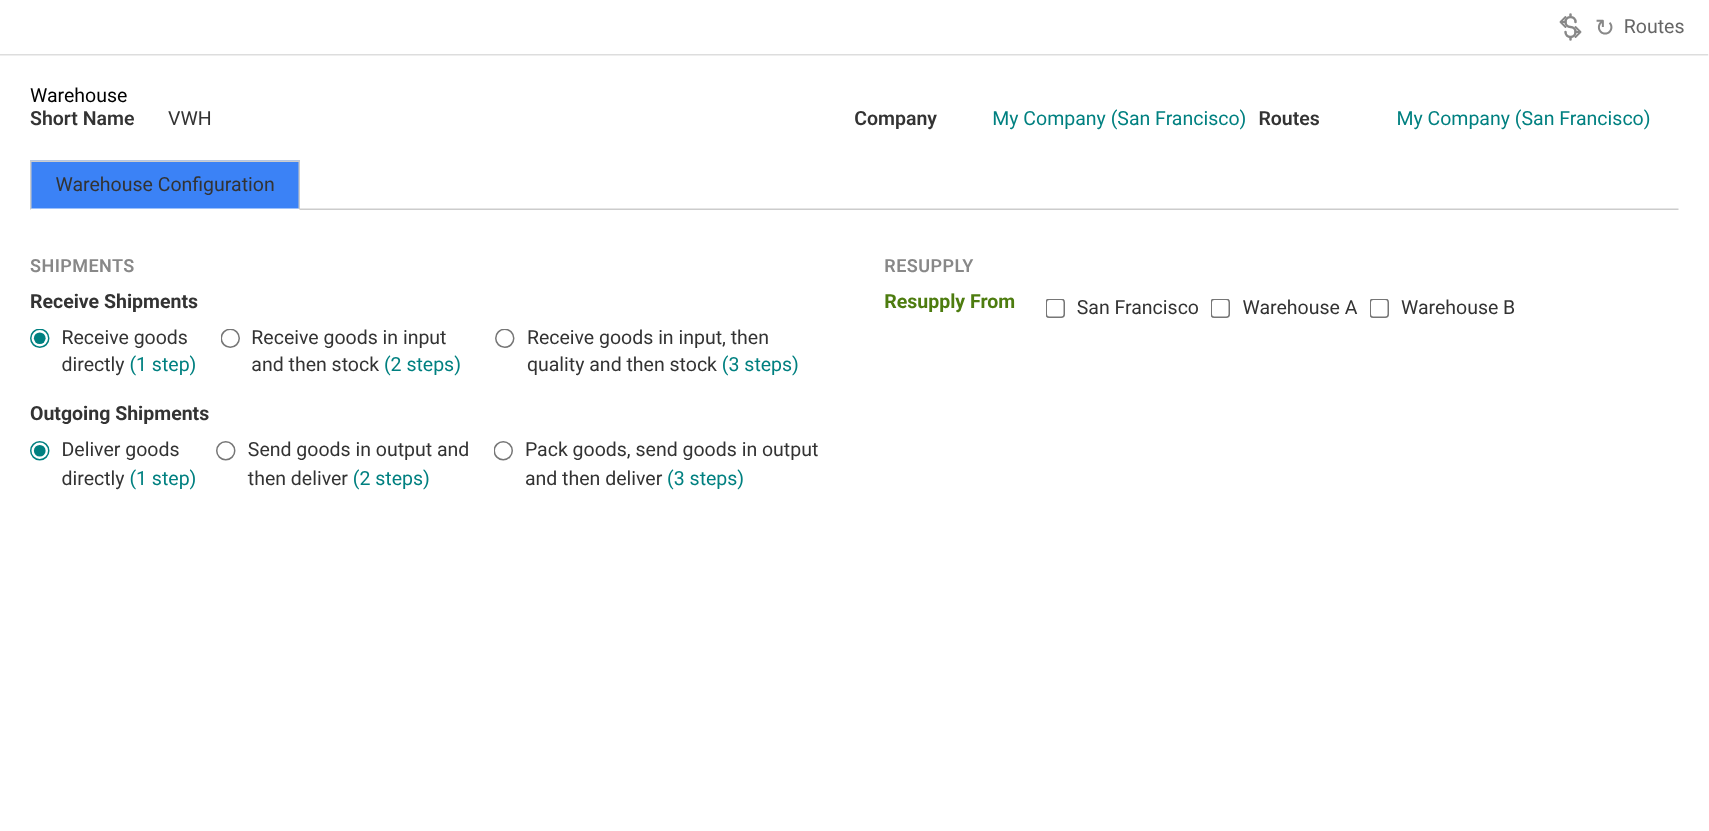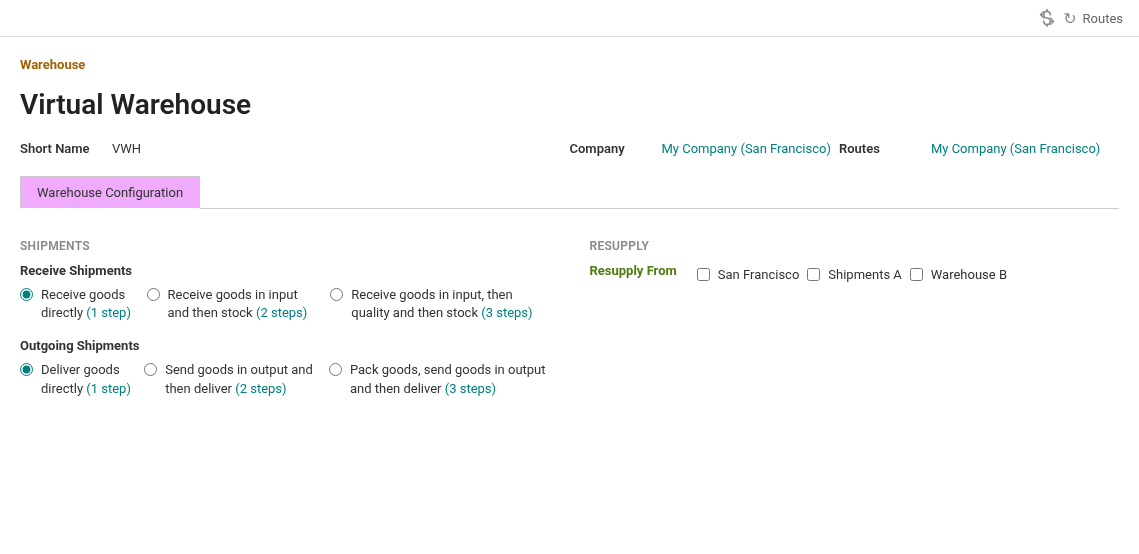--- a/index.html
+++ b/index.html
@@ -28,23 +28,23 @@
     }
 
     
     .page-content {
       padding: 20px 20px;
     }
 
     
     .breadcrumb {
       font-size: 13px;
-      color: #a16207;
-      margin-bottom: 16px;
-      font-weight: 700;
+      color: #000000;
+      margin-bottom: 0;
+      font-weight: 400;
     }
 
     
     .page-title {
       font-size: 28px;
       font-weight: 600;
       color: #222;
       margin-bottom: 20px;
     }
 
@@ -101,21 +101,21 @@
       font-size: 13px;
       cursor: pointer;
       border: 1px solid #ccc;
       border-bottom: 1px solid #fff;
       background: #fff;
       margin-bottom: -1px;
       color: #333;
     }
     .tab.active {
       border-bottom-color: #fff;
-      background: #f0abfc;
+      background: #3b82f6;
     }
 
     
     .config-section {
       padding: 10px 0;
     }
 
     .config-columns {
       display: flex;
       gap: 40px;
@@ -215,21 +215,20 @@
 
     <span style="font-size:16px; color:#888;">↻</span>
     <span>Routes</span>
   </div>
 </div>
 
 <div class="page-content">
 
   <div class="breadcrumb">Warehouse</div>
 
-  <div class="page-title">Virtual Warehouse</div>
 
   <div class="fields-row">
 
     <div class="field-group">
       <span class="field-label">Short Name</span>
       <span class="field-value">VWH</span>
     </div>
 
     <div class="fields-right">
       <div class="field-row-item">
@@ -291,21 +290,21 @@
 
         <div style="display:flex; gap:20px; align-items: flex-start;">
           <div class="resupply-label">Resupply From</div>
           <div class="checkbox-group">
             <label class="checkbox-item">
               <input type="checkbox" style="">
               <span>San Francisco</span>
             </label>
             <label class="checkbox-item">
               <input type="checkbox" style="">
-              <span>Shipments A</span>
+              <span>Warehouse A</span>
             </label>
             <label class="checkbox-item">
               <input type="checkbox" style="">
               <span>Warehouse B</span>
             </label>
           </div>
         </div>
       </div>
 
     </div>

